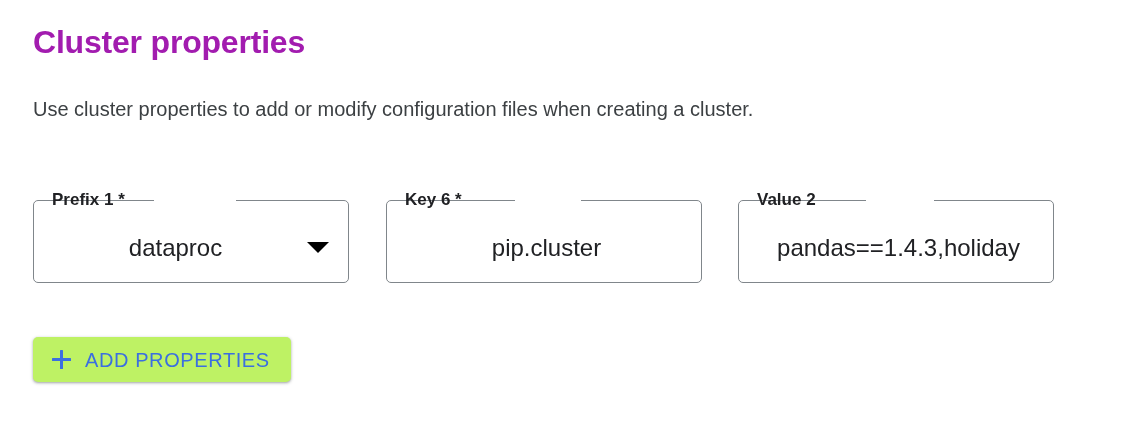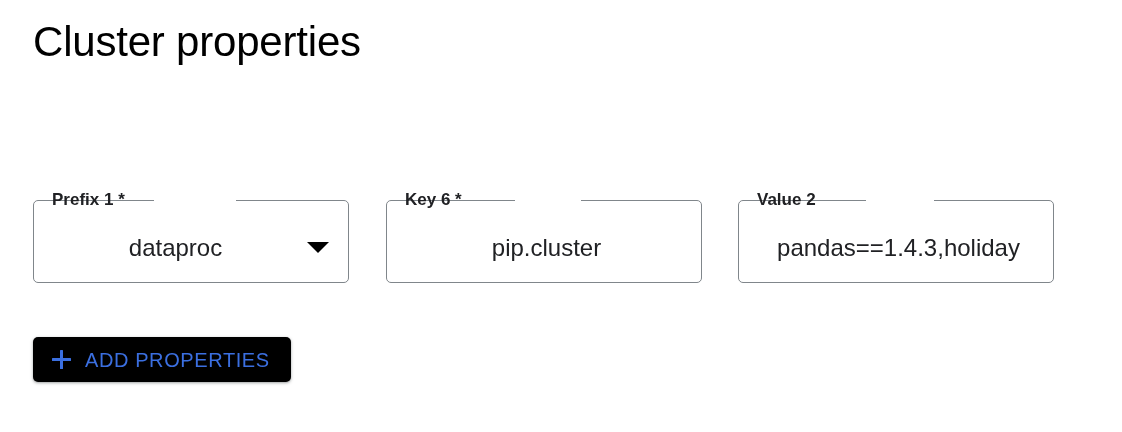--- a/index.html
+++ b/index.html
@@ -20,23 +20,23 @@
     width: 1122px;
     height: 432px;
     background: #ffffff;
   }
 
   
   .page-title {
     position: absolute;
     left: 33px;
     top: 20px;
-    font-size: 42px;
-    font-weight: 400;
-    color: #000000;
+    font-size: 32px;
+    font-weight: 700;
+    color: #a21caf;
     letter-spacing: -0.2px;
     line-height: 44px;
     white-space: nowrap;
   }
 
   .page-subtitle {
     position: absolute;
     left: 33px;
     top: 95px;
     font-size: 20px;
@@ -152,21 +152,21 @@
   
   .add-button {
     position: absolute;
     left: 33px;
     top: 337px;
     height: 45px;
     display: flex;
     align-items: center;
     gap: 14px;
     padding: 0 21px 0 19px;
-    background: #000000;
+    background: #bef264;
     border: none;
     border-radius: 5px;
     box-shadow: 0 1px 2px 0 rgba(60,64,67,0.30), 0 1px 3px 1px rgba(60,64,67,0.15);
     cursor: pointer;
     font-family: inherit;
   }
   .plus-icon {
     position: relative;
     width: 19px;
     height: 19px;
@@ -200,20 +200,21 @@
     line-height: 24px;
   }
 </style>
 </head>
 <body>
 
 <div class="page">
 
   <div class="page-title">Cluster properties</div>
 
+  <div class="page-subtitle">Use cluster properties to add or modify configuration files when creating a cluster.</div>
 
   <div class="form-row">
 
     <div class="field f1">
       <fieldset class="field-outline">
         <legend class="field-legend">Prefix 1 *</legend>
       </fieldset>
       <div class="field-label">Prefix 1 *</div>
       <div class="field-control">
         <div class="field-value">dataproc</div>

